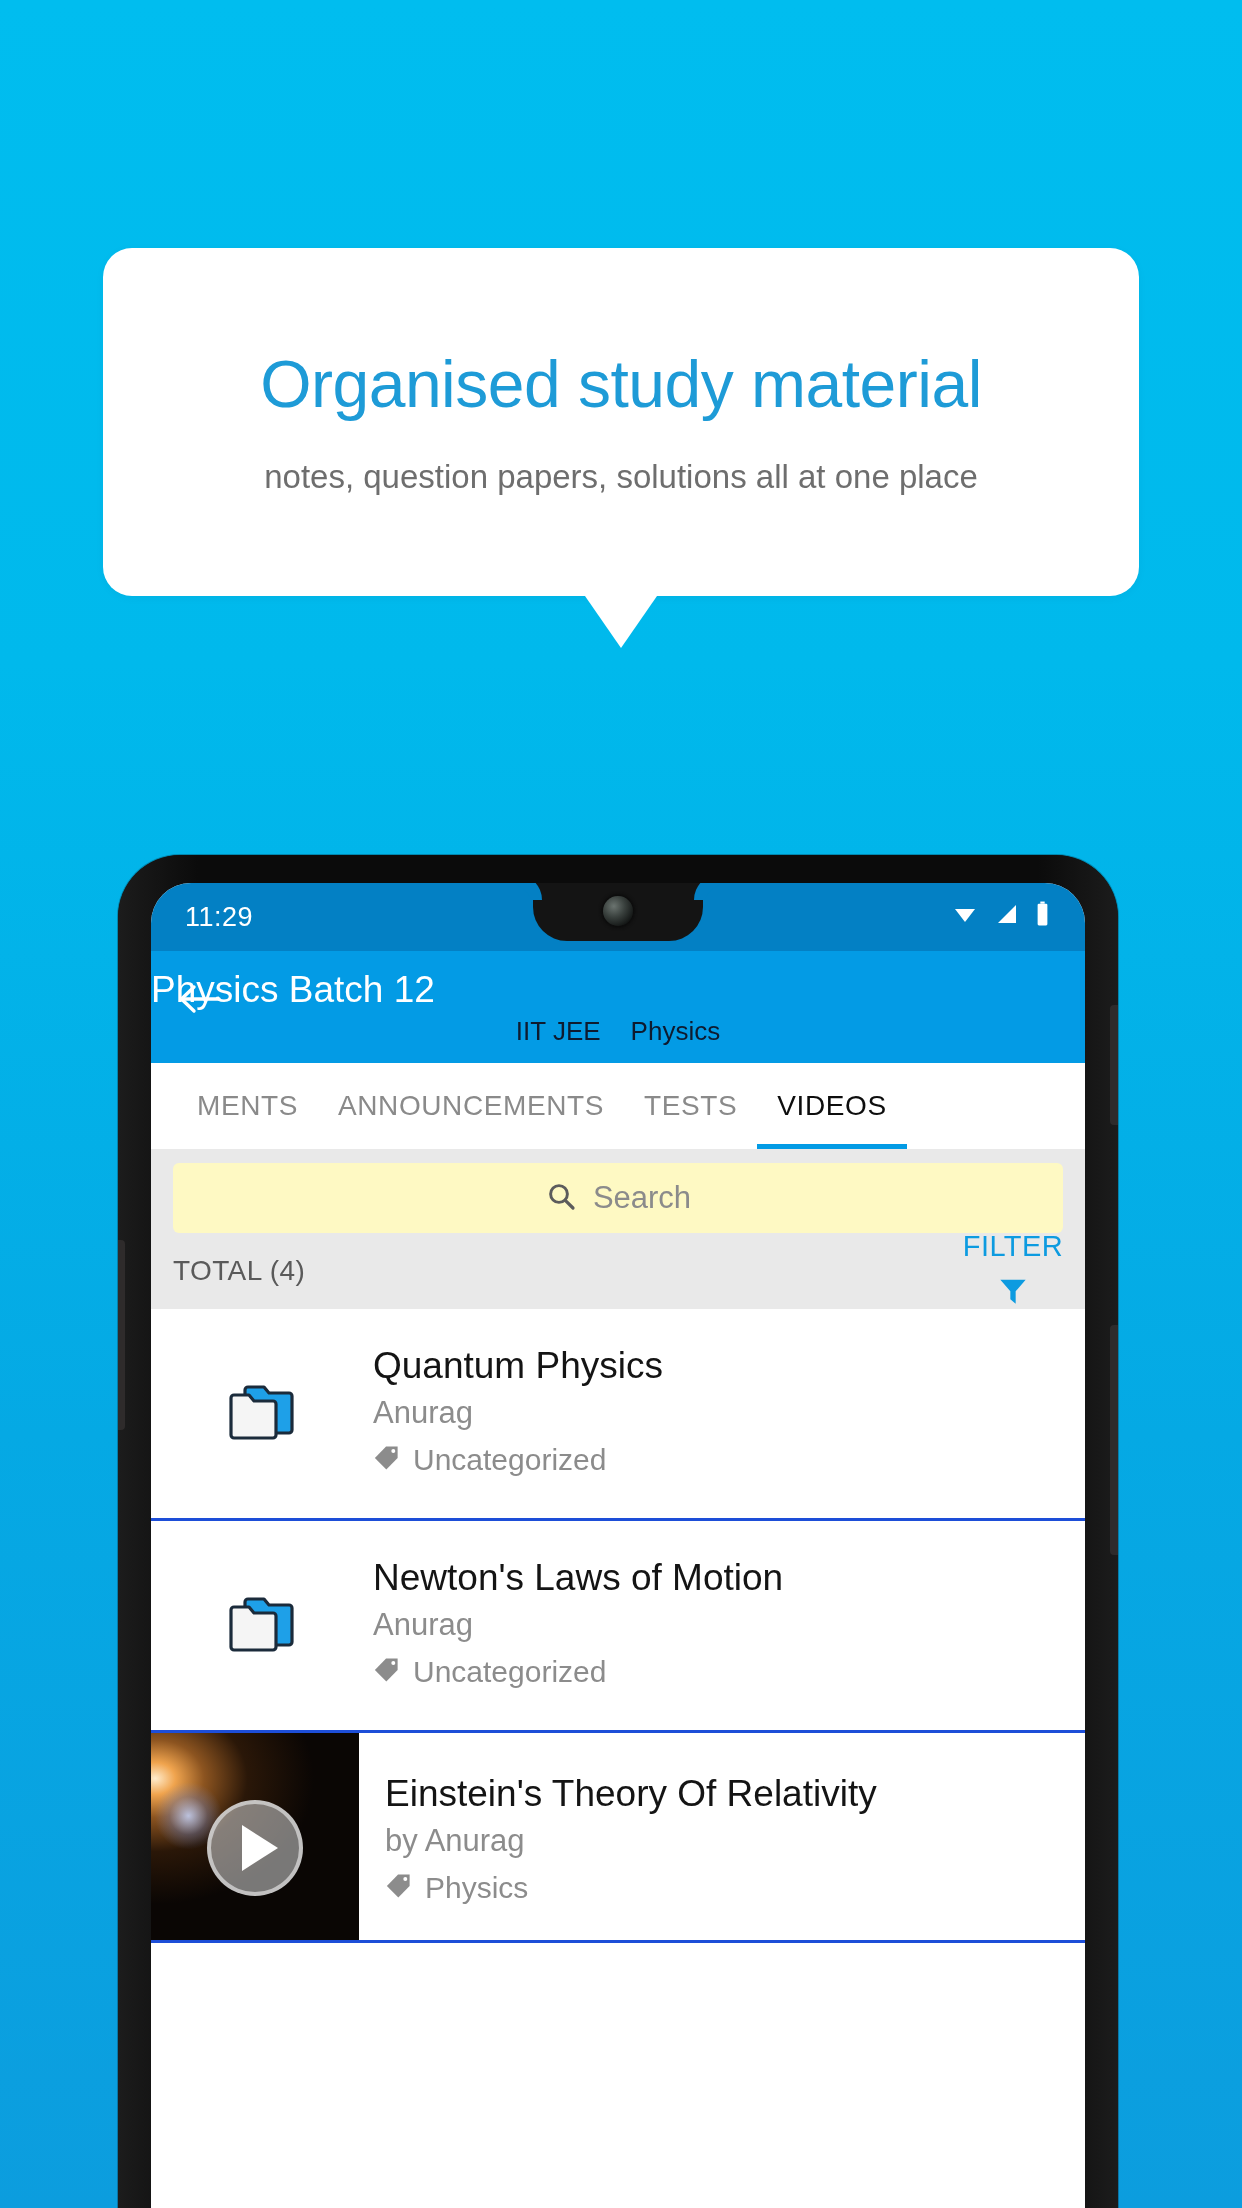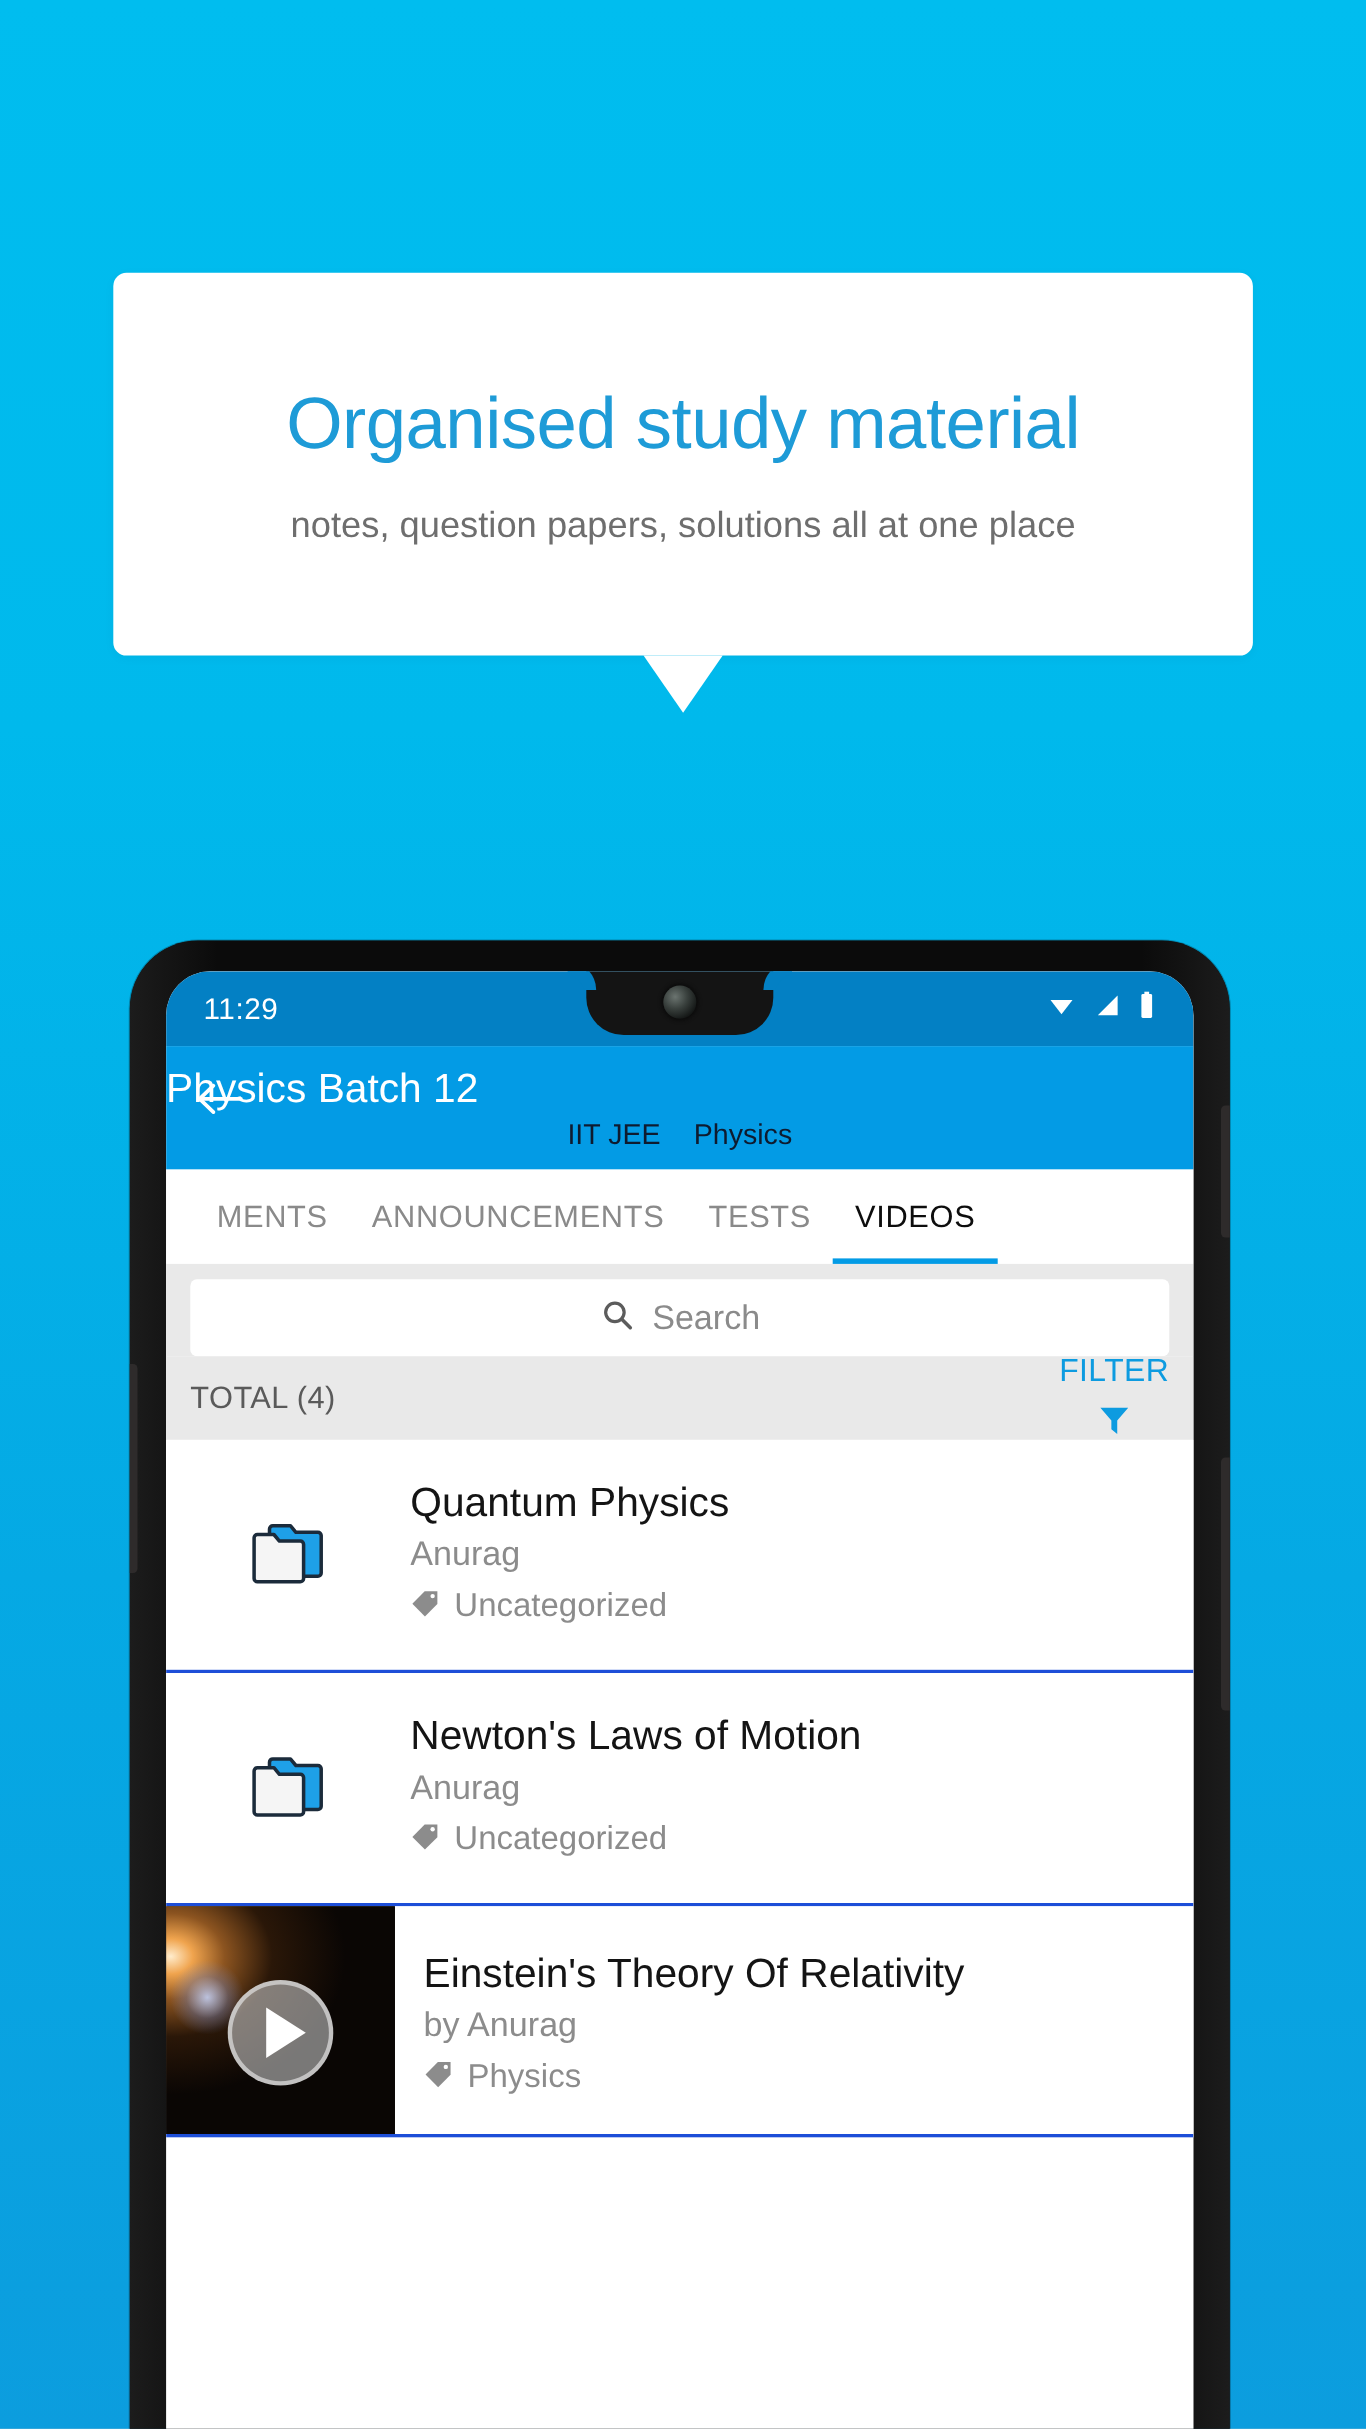--- a/index.html
+++ b/index.html
@@ -12,21 +12,21 @@
     background: linear-gradient(180deg, #00BDEF 0%, #00B9EC 30%, #05A9E4 65%, #0C9DDE 100%);
     position: relative;
   }
 
   
   #promo-card {
     position: absolute;
     left: 103px; top: 248px;
     width: 1036px; height: 348px;
     background: #ffffff;
-    border-radius: 12px;
+    border-radius: 29px;
     box-shadow: 0 2px 10px rgba(0,0,0,0.04);
     display: flex;
     flex-direction: column;
     align-items: center;
     justify-content: center;
   }
   #promo-title {
     color: #1E9BD7;
     font-size: 66px;
     font-weight: 400;
@@ -193,21 +193,21 @@
     height: 5px;
     background: #039BE5;
   }
 
   
   #search-zone {
     background: #E9E9E9;
     padding: 14px 22px 0 22px;
   }
   #search-box {
-    background: #ffffff;
+    background: #fef9c3;
     border-radius: 6px;
     height: 70px;
     display: flex;
     align-items: center;
     justify-content: center;
     gap: 16px;
   }
   #search-placeholder { color: #8B8B8B; font-size: 31px; }
 
   #total-row {

